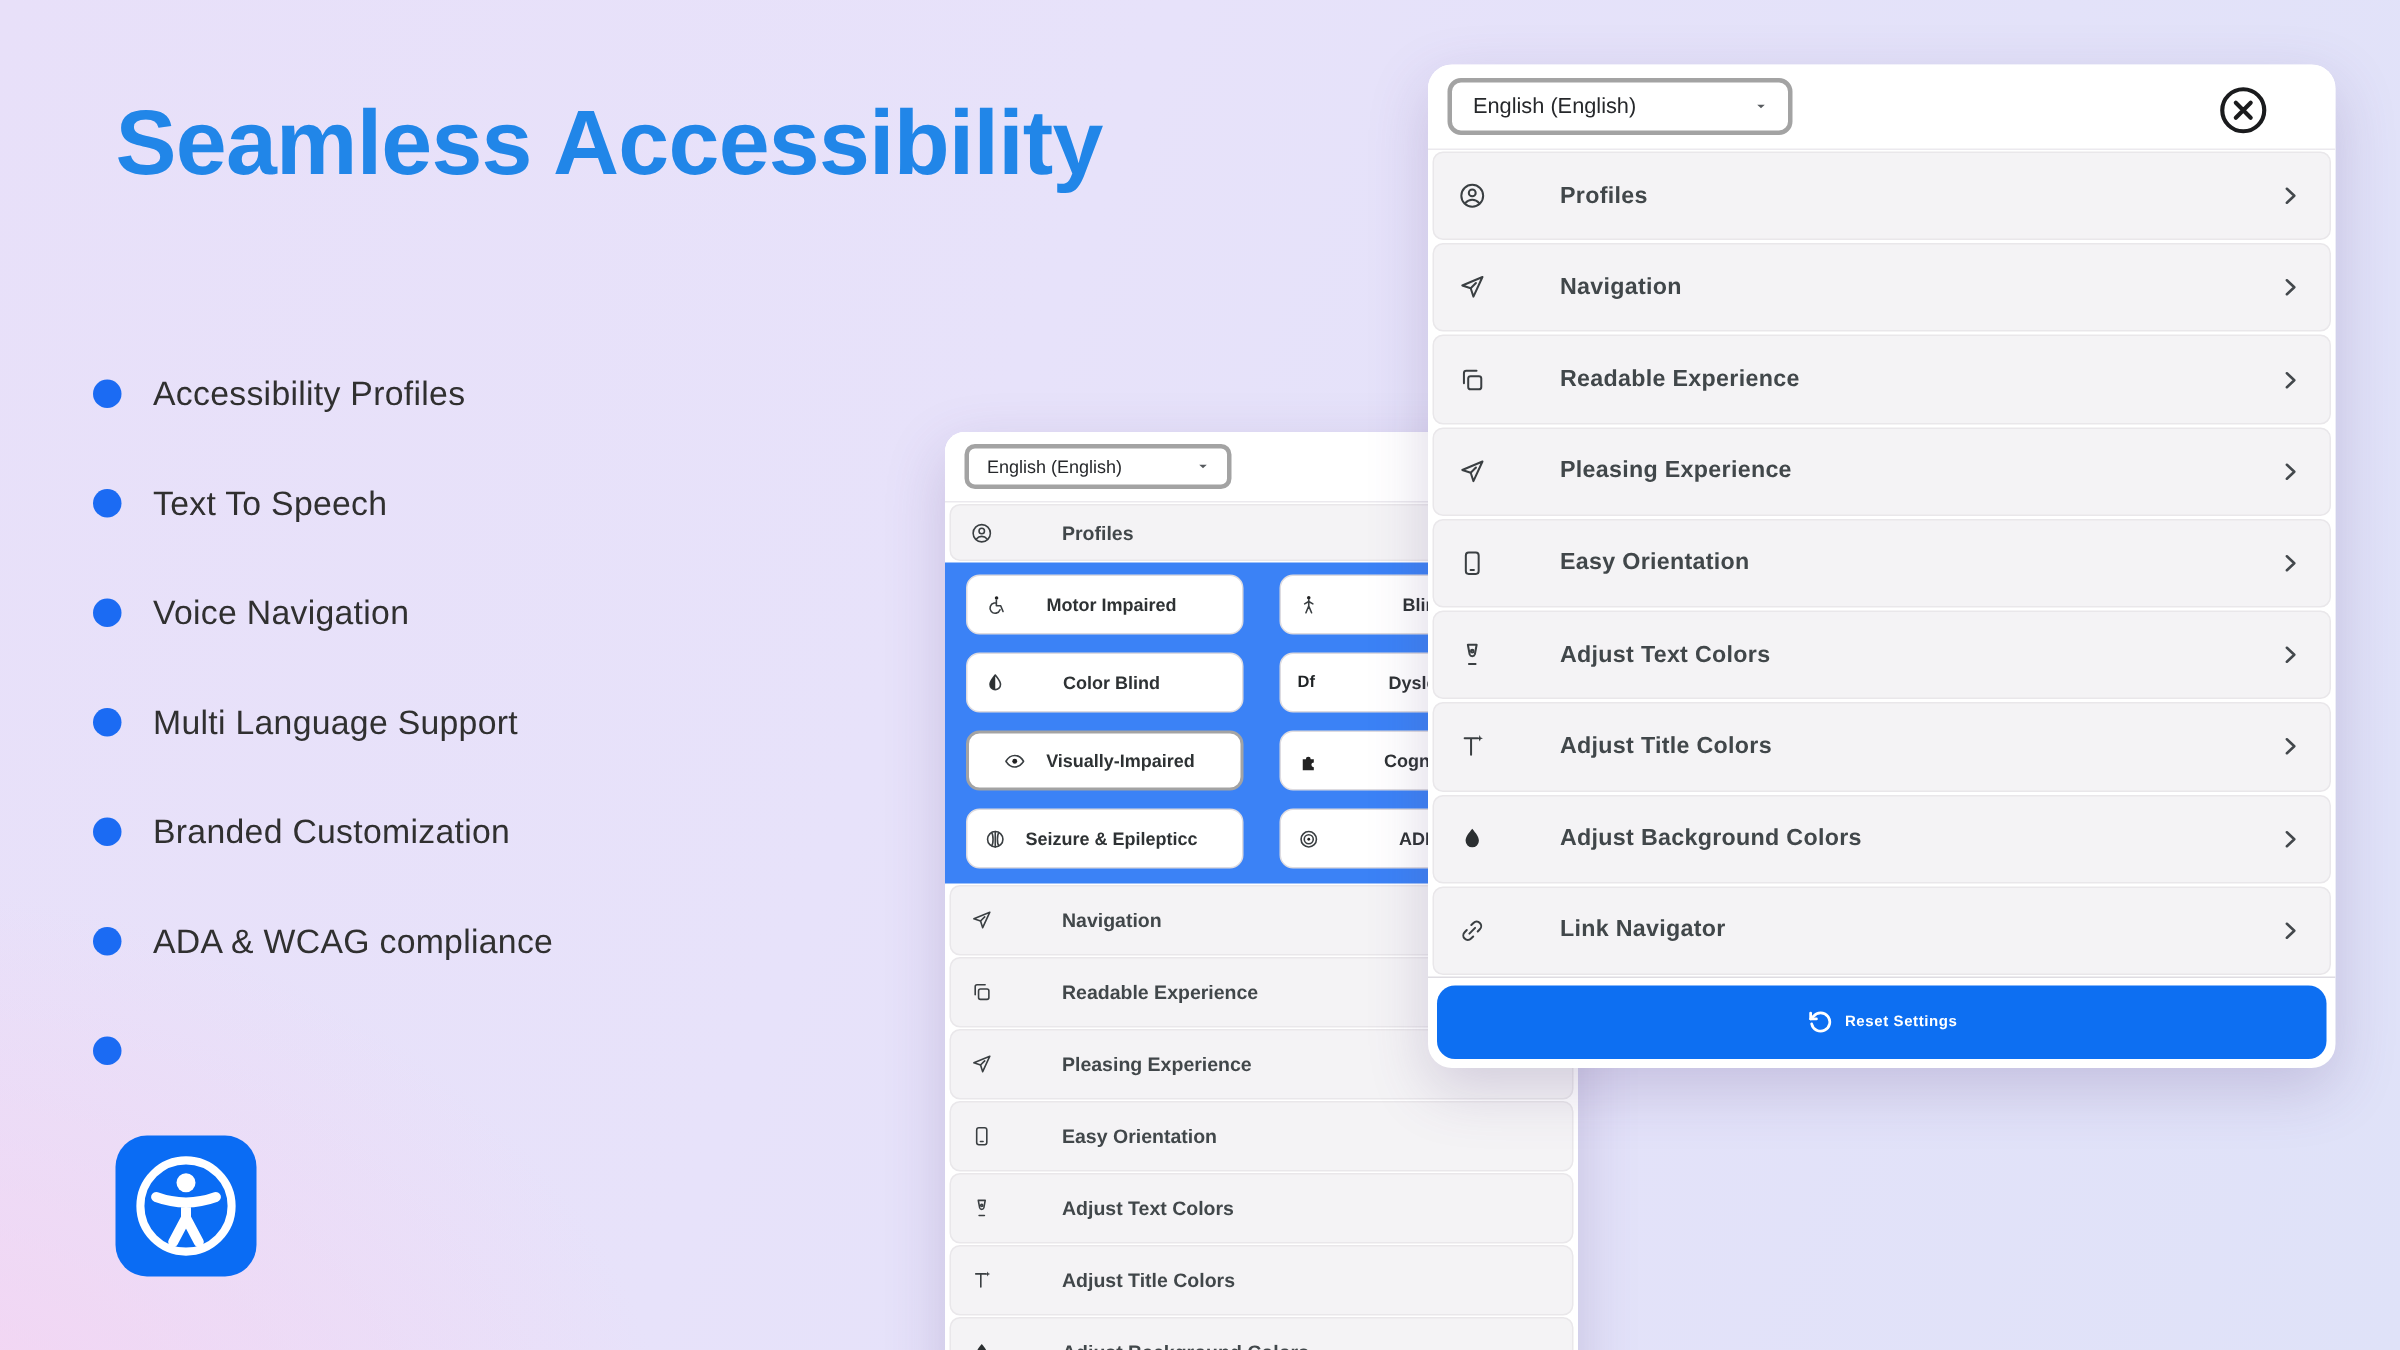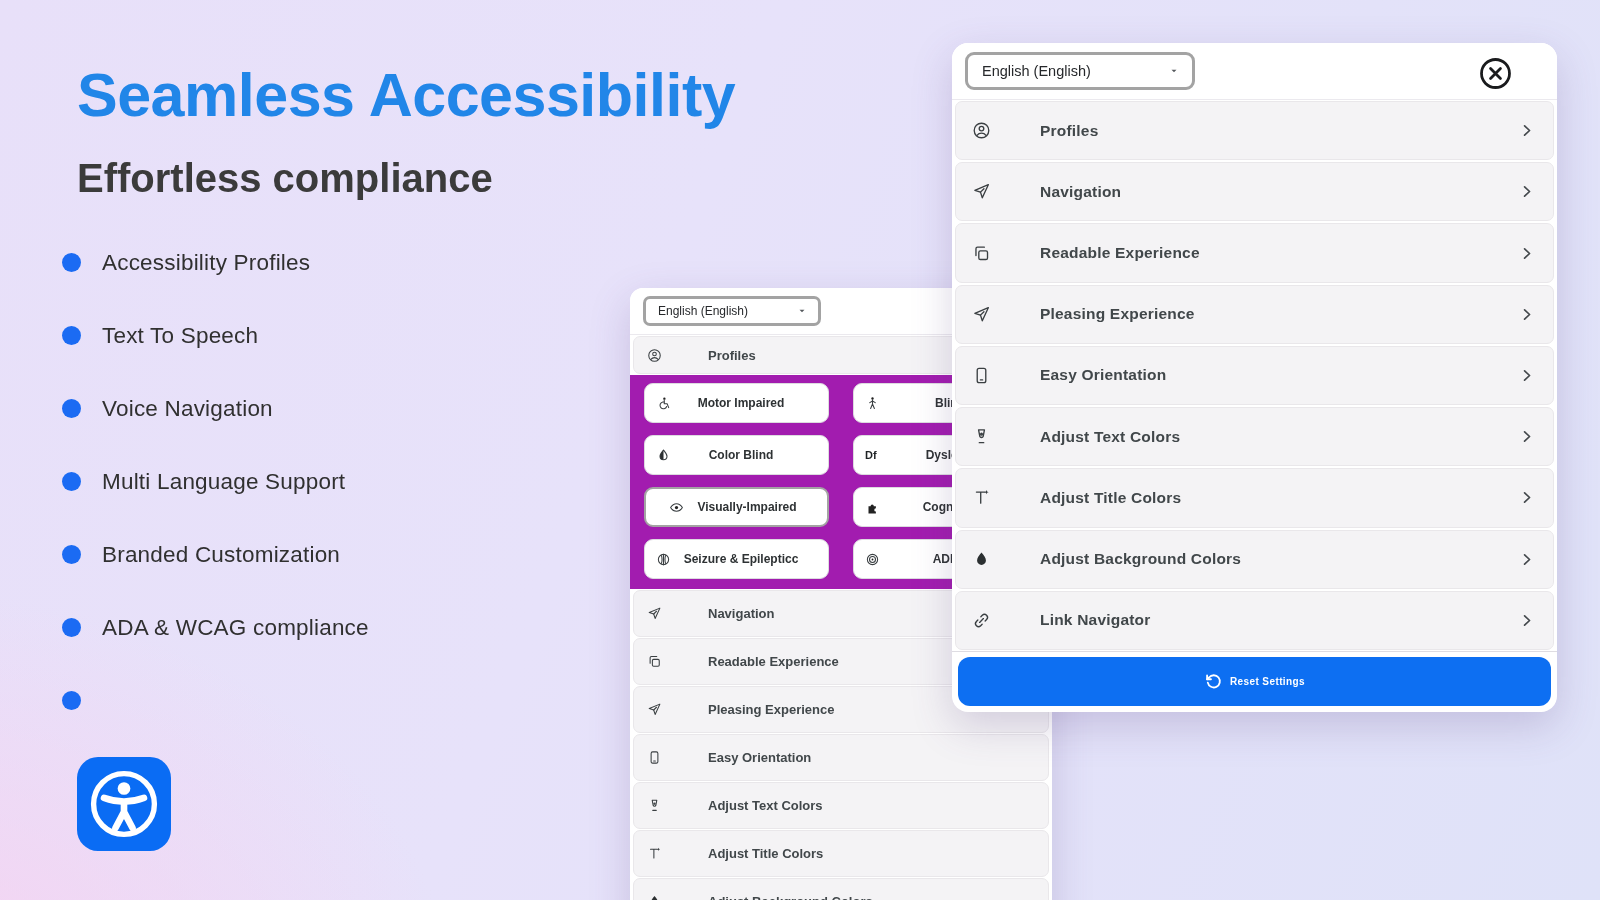--- a/index.html
+++ b/index.html
@@ -39,21 +39,21 @@
   .front .mrow{flex:1;padding:0 18px 0 16px;}
   .front .mrow .lbl{font-size:15.5px;font-weight:700;color:#41474a;letter-spacing:.2px;}
   .front .icon-box{width:19px;height:19px;margin-right:17px;flex:none;}
   .chev{width:17px;height:17px;margin-left:auto;flex:none;}
   .chev svg{stroke:#43484c !important;stroke-width:2.4 !important;}
   .back .mrow{height:47px;flex:none;padding:0 14px 0 13px;}
   .back .mrow.hdr{height:38px;}
   .back .mrow .lbl{font-size:13px;font-weight:700;color:#41474a;}
   .back .icon-box{width:15px;height:15px;margin-right:14px;flex:none;}
   
-  .pgrid{display:grid;grid-template-columns:1fr 1fr;gap:12px 24px;padding:8px 14px 10px;background:#a21caf;}
+  .pgrid{display:grid;grid-template-columns:1fr 1fr;gap:12px 24px;padding:8px 14px 10px;background:#3b82f6;}
   .pbtn{height:40px;border:1px solid #dddbe0;border-radius:9px;background:#fff;display:flex;align-items:center;
     padding:0 11px;box-sizing:border-box;font-size:12px;font-weight:600;color:#2e3234;cursor:pointer;}
   .pbtn.selected{border:2px solid #a3a3a3;padding-left:23px;}
   .pbtn .pi{width:15px;height:15px;flex:none;}
   .pbtn .plbl{flex:1;text-align:center;padding-right:6px;}
   .df{font-size:11px;font-weight:700;color:#1f2325;width:15px;flex:none;}
   
   .divider{border:none;border-top:1px solid #dedce2;margin:0;flex:none;}
   .reset-btn{flex:none;height:49px;margin:5px 6px 6px;border:none;border-radius:12px;background:#0d6ff2;
     color:#fff;font-family:"Liberation Sans",sans-serif;font-size:10px;font-weight:700;letter-spacing:.4px;
@@ -61,21 +61,20 @@
   .reset-btn .icon-box{width:19px;height:19px;margin:0;}
   .reset-btn svg{stroke:#fff !important;stroke-width:2.3 !important;}
   [data-icon] svg{width:100%;height:100%;display:block;}
 </style>
 </head>
 <body>
 
 <div class="stage">
 
   <h1 class="hero-title">Seamless Accessibility</h1>
-  <h2 class="hero-sub">Effortless compliance</h2>
   <ul class="features">
     <li>
         <span class="dot"></span>
         <span>Accessibility Profiles</span>
       </li>
     <li>
         <span class="dot"></span>
         <span>Text To Speech</span>
       </li>
     <li>

